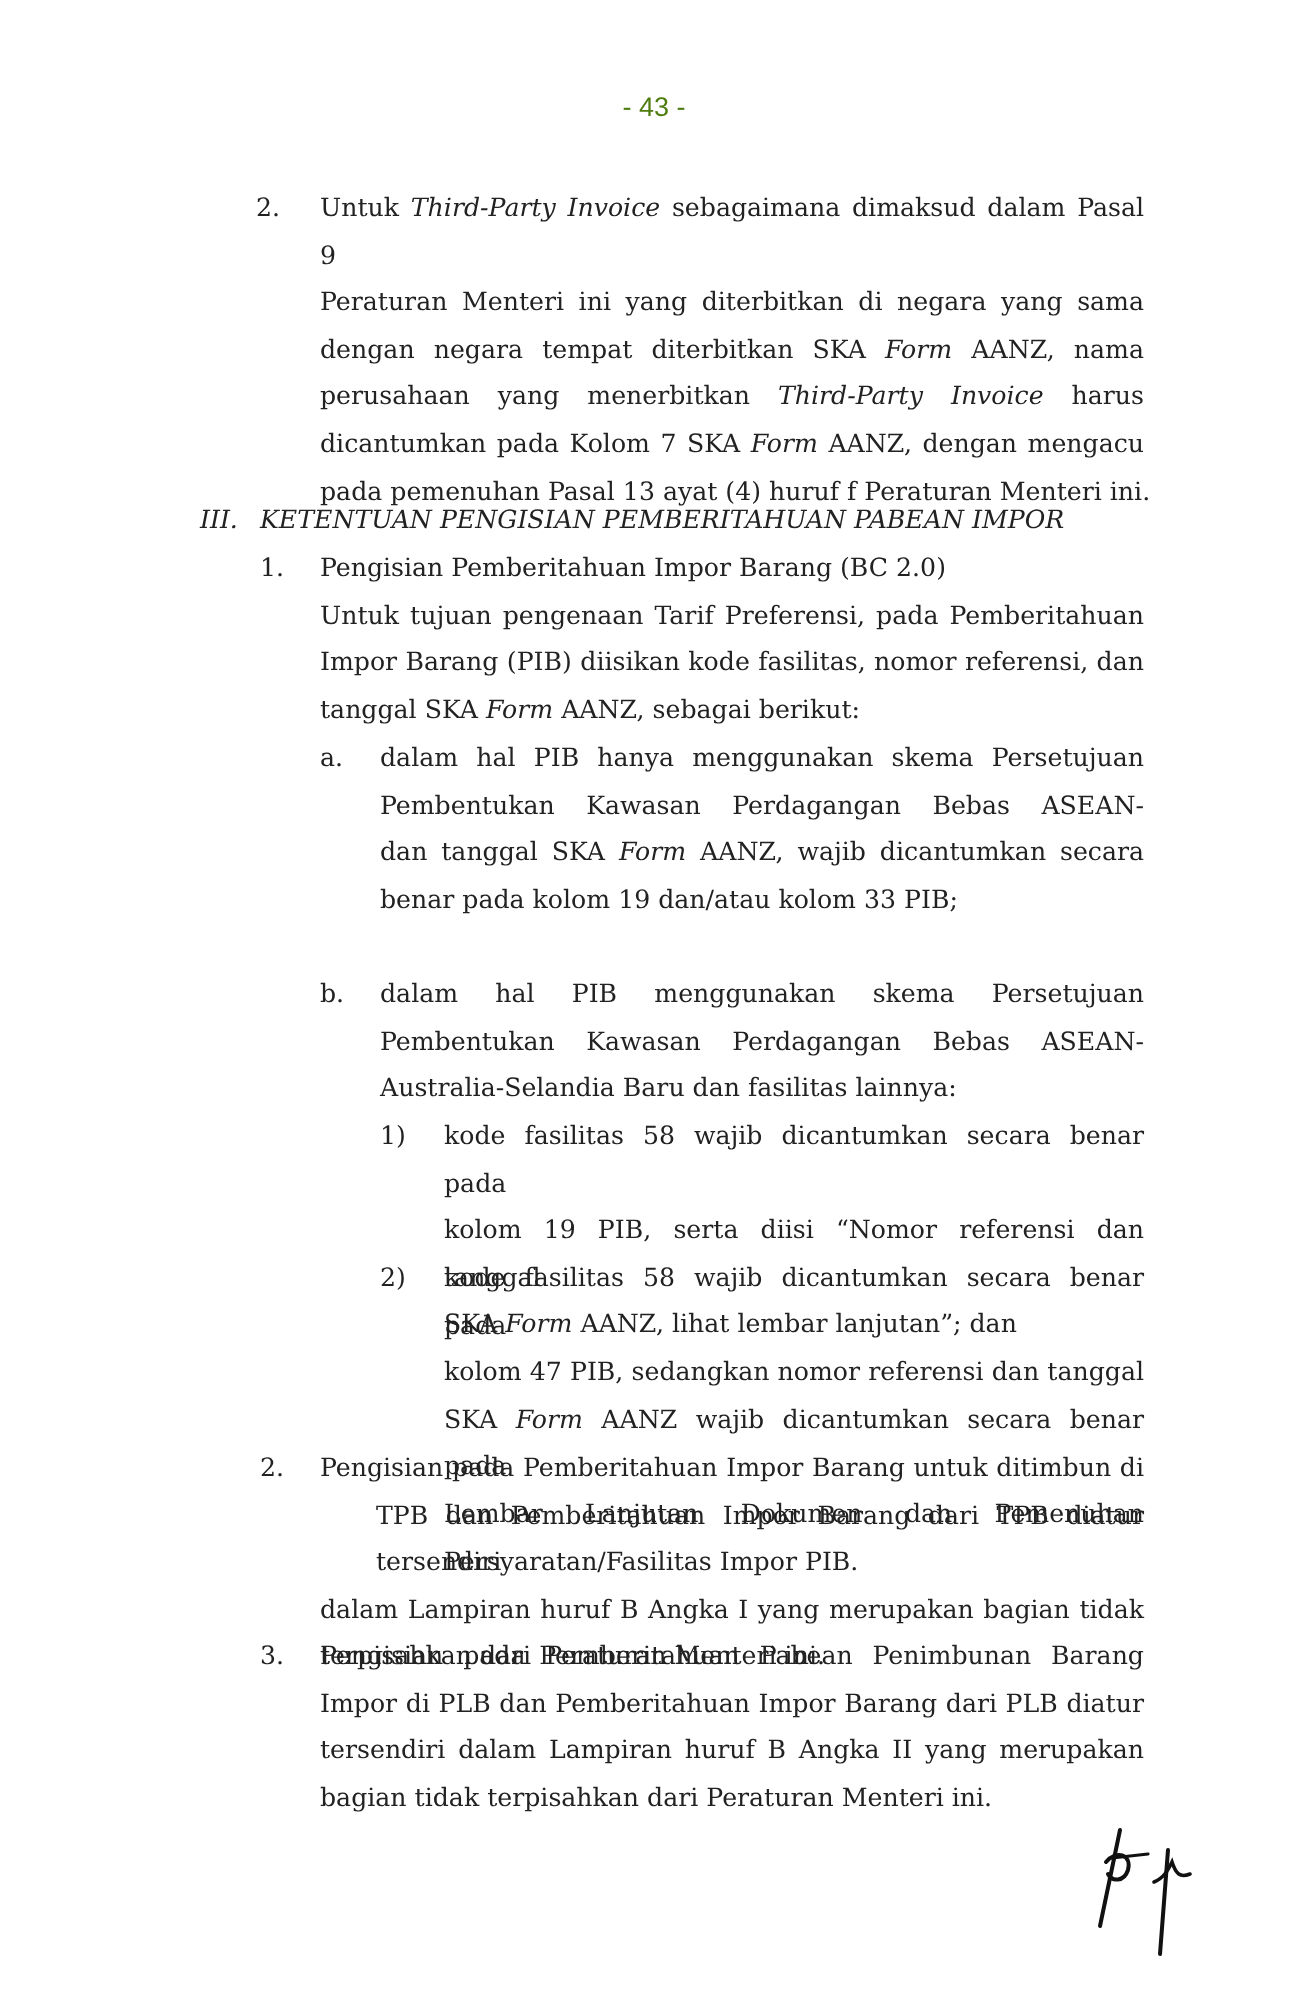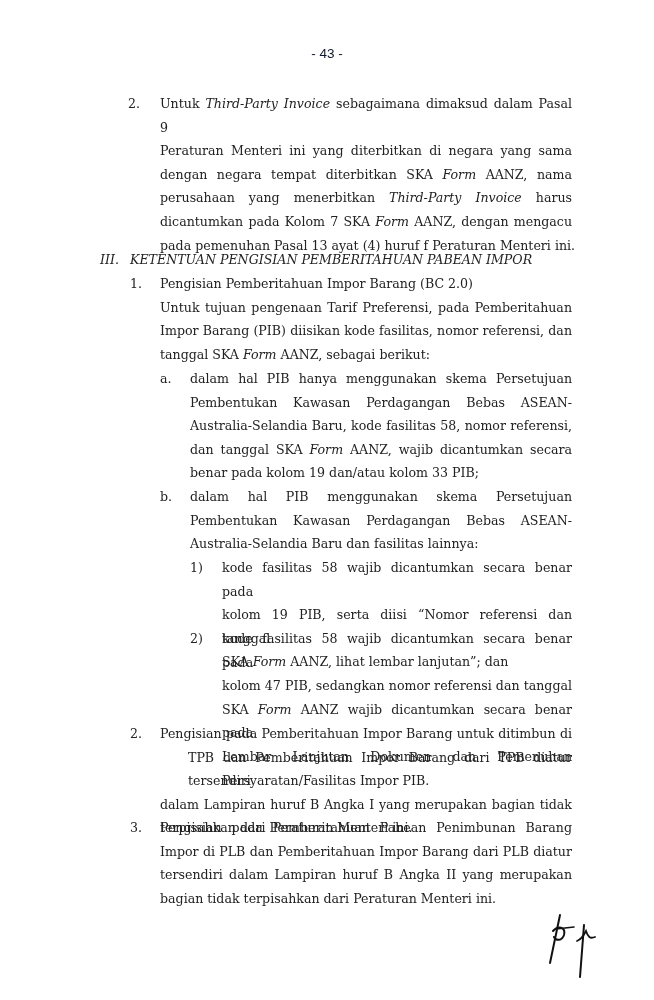--- a/index.html
+++ b/index.html
@@ -3,21 +3,21 @@
 <meta charset="utf-8">
 <style>
   html, body { margin: 0; padding: 0; background: #ffffff; }
   body {
     width: 654px; height: 1000px; position: relative; overflow: hidden;
     font-family: "DejaVu Serif", "Liberation Serif", serif;
     color: #222222;
   }
   .page-number {
     position: absolute; top: 46px; left: 0; width: 654px; text-align: center;
-    font-family: "Liberation Sans", sans-serif; font-size: 13.5px; color: #0f172a;
+    font-family: "Liberation Sans", sans-serif; font-size: 13.5px; color: #4d7c0f;
   }
   .item {
     position: absolute; font-size: 12.6px; line-height: 23.6px;
     text-align: justify; text-align-last: left;
   }
   .item .marker { position: absolute; top: 0; }
   .item .body { display: block; }
   .line { display: block; text-align: justify; text-align-last: justify; white-space: nowrap; }
   .line.last { text-align-last: left; }
   em { }
@@ -53,21 +53,20 @@
       <span class="line" style="white-space: normal; text-align-last: justify;"><span>Impor Barang (PIB) diisikan kode fasilitas, nomor referensi, dan</span></span>
       <span class="line last"><span>tanggal SKA </span><em>Form</em><span> AANZ, sebagai berikut:</span></span>
     </div>
 </div>
 
 <div class="item" style="left:190px; top:367px; width:382px;">
   <span class="marker" style="left:-30px;">a.</span>
   <div class="body">
       <span class="line" style="white-space: normal; text-align-last: justify;"><span>dalam hal PIB hanya menggunakan skema Persetujuan</span></span>
       <span class="line" style="white-space: normal; text-align-last: justify;"><span>Pembentukan Kawasan Perdagangan Bebas ASEAN-</span></span>
-      <span class="line" style="white-space: normal; text-align-last: justify;"><span>Australia-Selandia Baru, kode fasilitas 58, nomor referensi,</span></span>
       <span class="line" style="white-space: normal; text-align-last: justify;"><span>dan tanggal SKA </span><em>Form</em><span> AANZ, wajib dicantumkan secara</span></span>
       <span class="line last"><span>benar pada kolom 19 dan/atau kolom 33 PIB;</span></span>
     </div>
 </div>
 
 <div class="item" style="left:190px; top:485px; width:382px;">
   <span class="marker" style="left:-30px;">b.</span>
   <div class="body">
       <span class="line" style="white-space: normal; text-align-last: justify;"><span>dalam hal PIB menggunakan skema Persetujuan</span></span>
       <span class="line" style="white-space: normal; text-align-last: justify;"><span>Pembentukan Kawasan Perdagangan Bebas ASEAN-</span></span>

